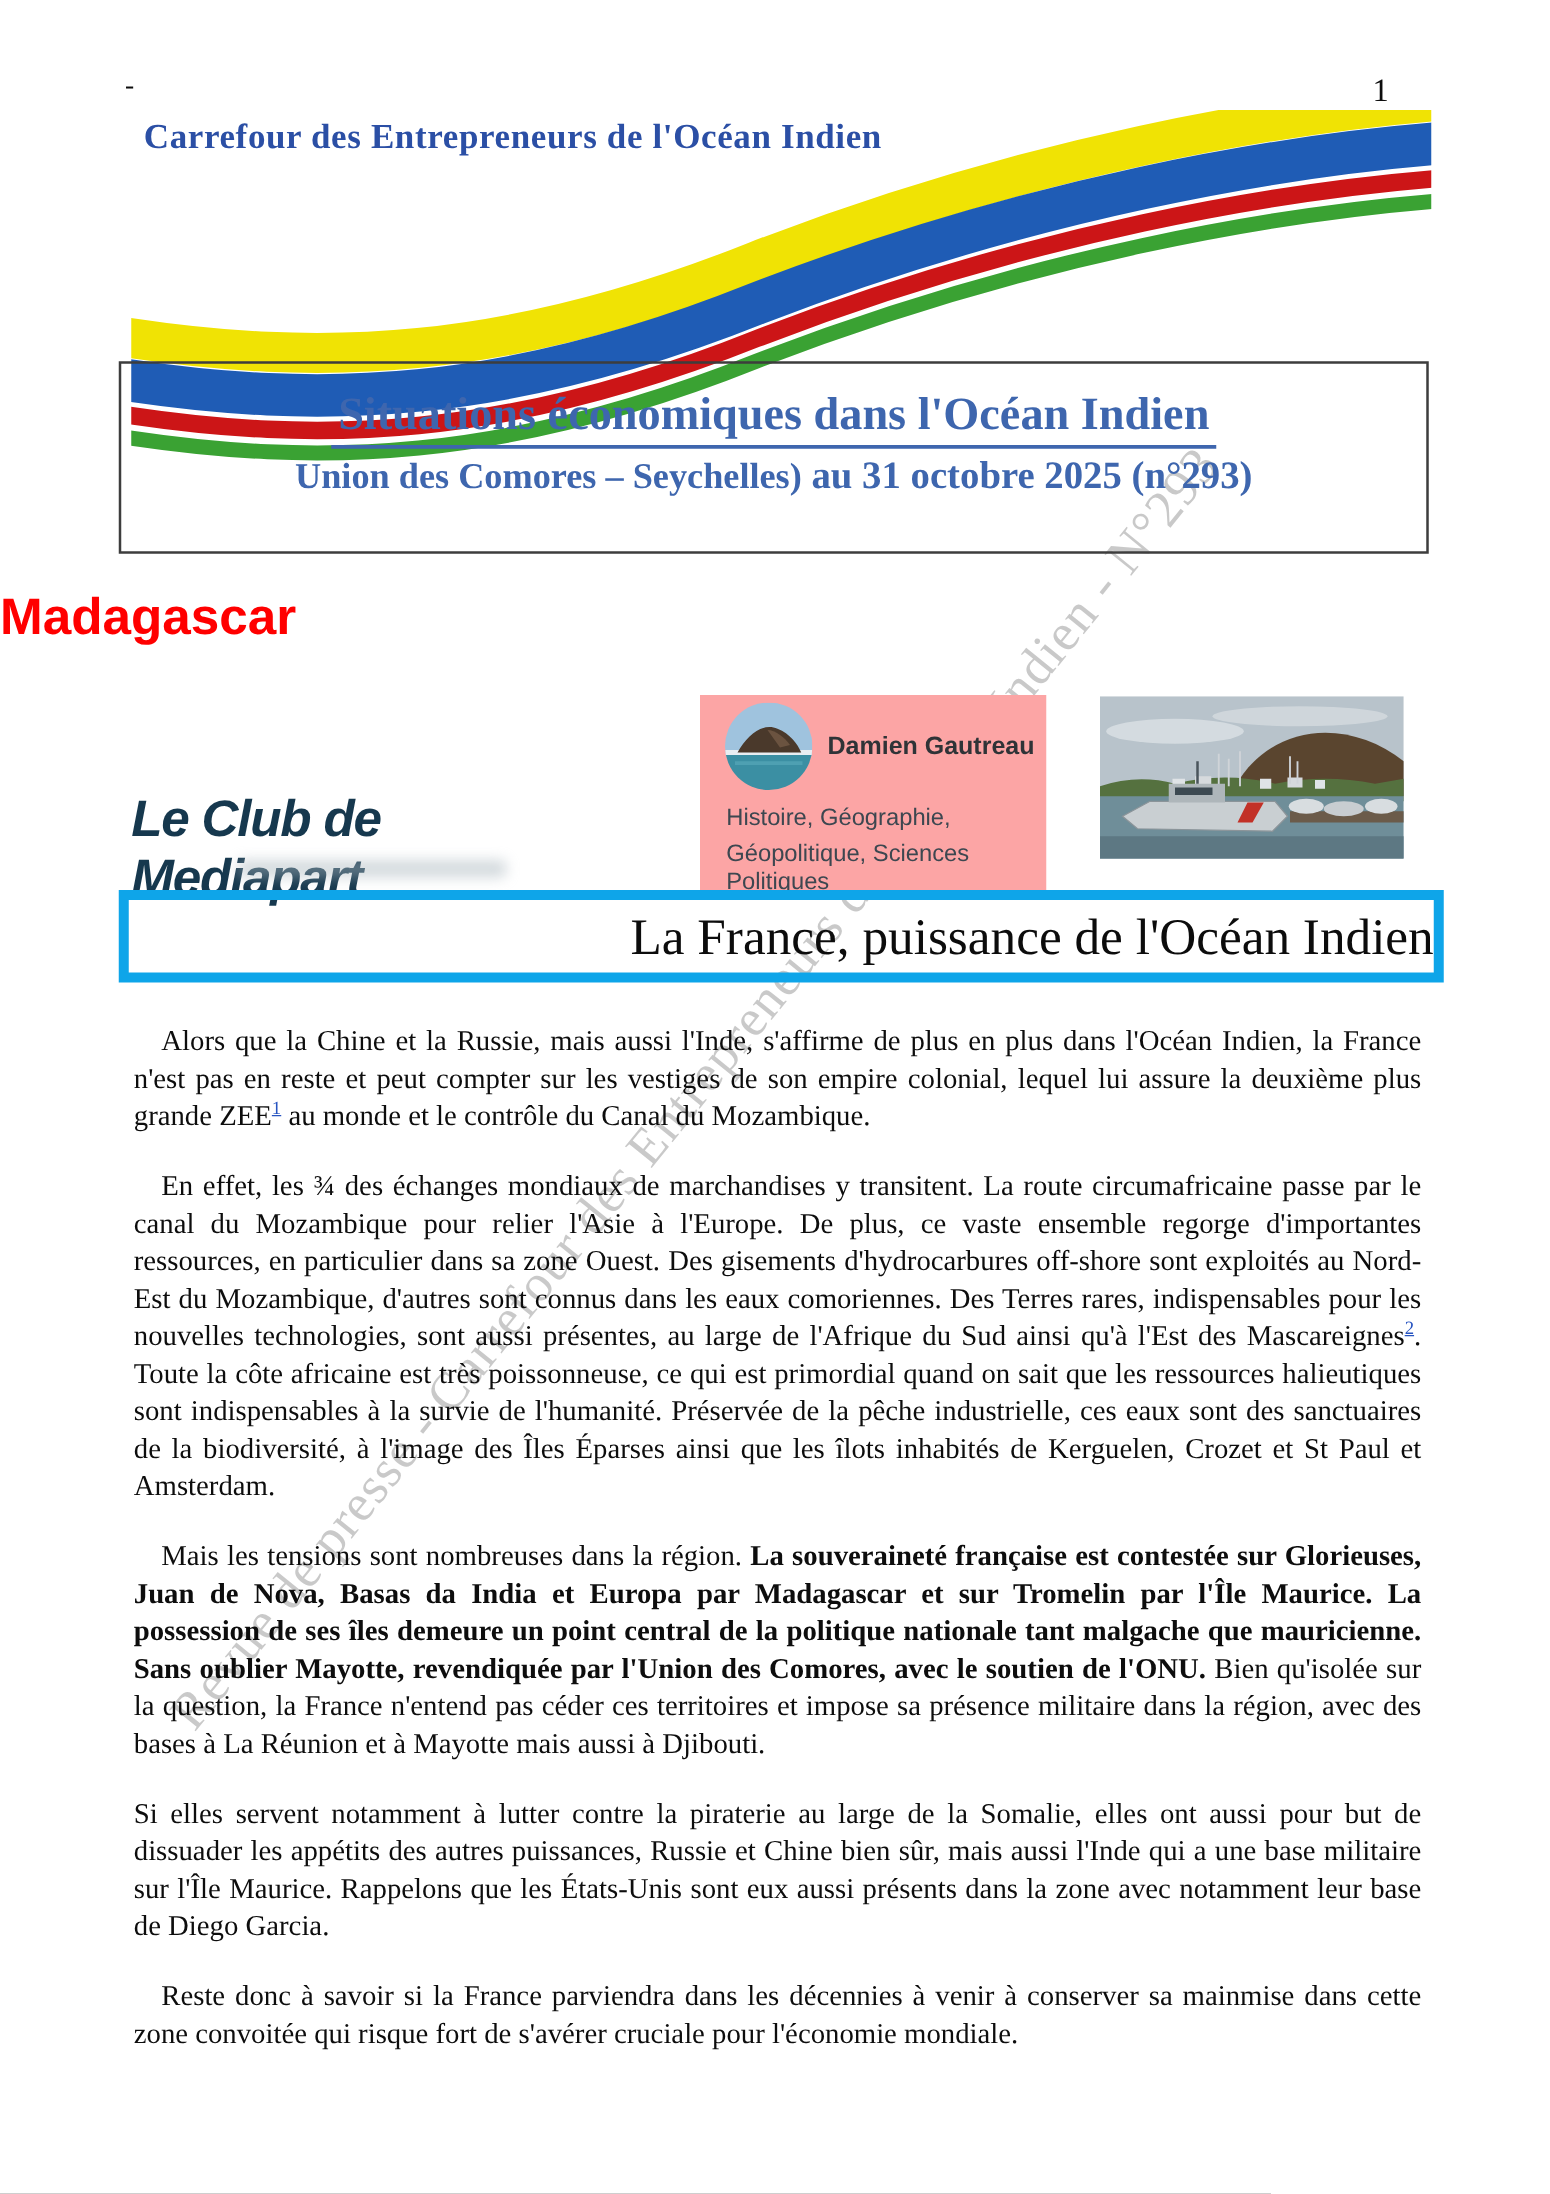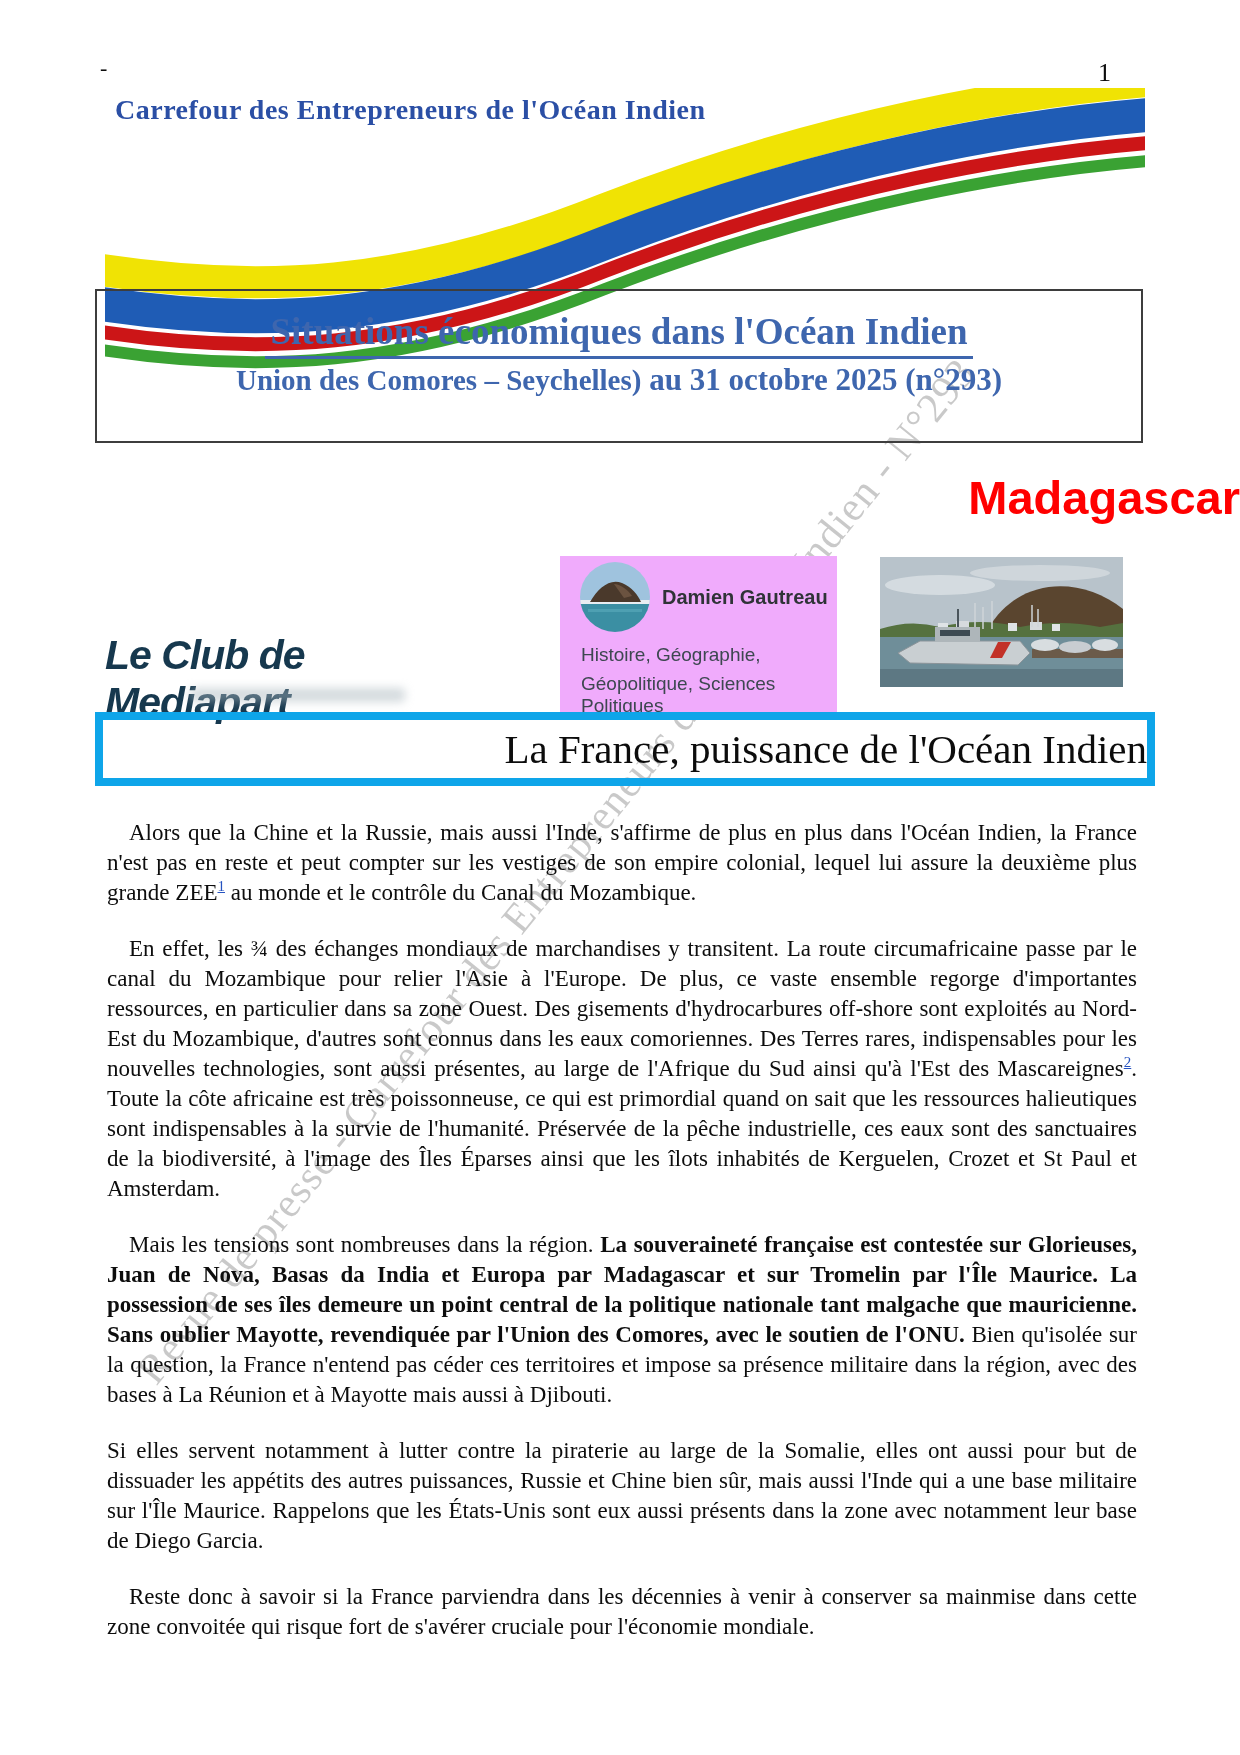--- a/index.html
+++ b/index.html
@@ -35,37 +35,37 @@
     border:2px solid #3d3d3d;text-align:center;padding-top:18px;
     color:var(--title-blue,#3E66AE);font-weight:bold;
   }
   .title-line1{display:inline-block;font-size:37px;line-height:1.25;
     border-bottom:3px solid currentColor;padding:0 6px 1px;}
   .title-line2{font-size:29px;margin-top:3px;line-height:1.3;}
   .title-line3{font-size:29px;line-height:1.35;}
   .title-date{font-size:31px;text-align:center;}
 
   .madagascar{
-    left:0;top:470px;width:100%;text-align:right;
+    left:0;top:470px;width:100%;text-align:left;
     font-family:"Liberation Sans", sans-serif;font-weight:bold;
-    font-size:47px;color:var(--madagascar-red,#ff0000);
+    font-size:41px;color:var(--madagascar-red,#ff0000);
   }
 
   .mediapart{left:105px;top:632px;width:390px;font-style:italic;}
   .mediapart-text{
     font-family:"Liberation Sans", sans-serif;font-weight:700;
     font-size:41px;color:var(--mediapart-navy,#16384e);letter-spacing:-1px;
   }
   .mediapart-faded{
     position:absolute;left:85px;top:56px;width:215px;height:14px;
     background:#a9b6bd;opacity:.5;filter:blur(5px);border-radius:4px;
   }
 
   .profile-card{
-    left:560px;top:556px;width:277px;height:156px;background:#f0abfc;
+    left:560px;top:556px;width:277px;height:156px;background:#fca5a5;
     font-family:"Liberation Sans", sans-serif;
   }
   .avatar{position:absolute;left:20px;top:6px;width:70px;height:70px;
     border-radius:50%;overflow:hidden;}
   .avatar svg{display:block;}
   .profile-name{position:absolute;left:102px;top:30px;font-size:20px;
     color:#2f3337;font-weight:600;}
   .profile-sub1{position:absolute;left:21px;top:88px;font-size:19px;color:#3d4750;}
   .profile-sub2{position:absolute;left:21px;top:117px;font-size:19px;color:#3d4750;}
 

